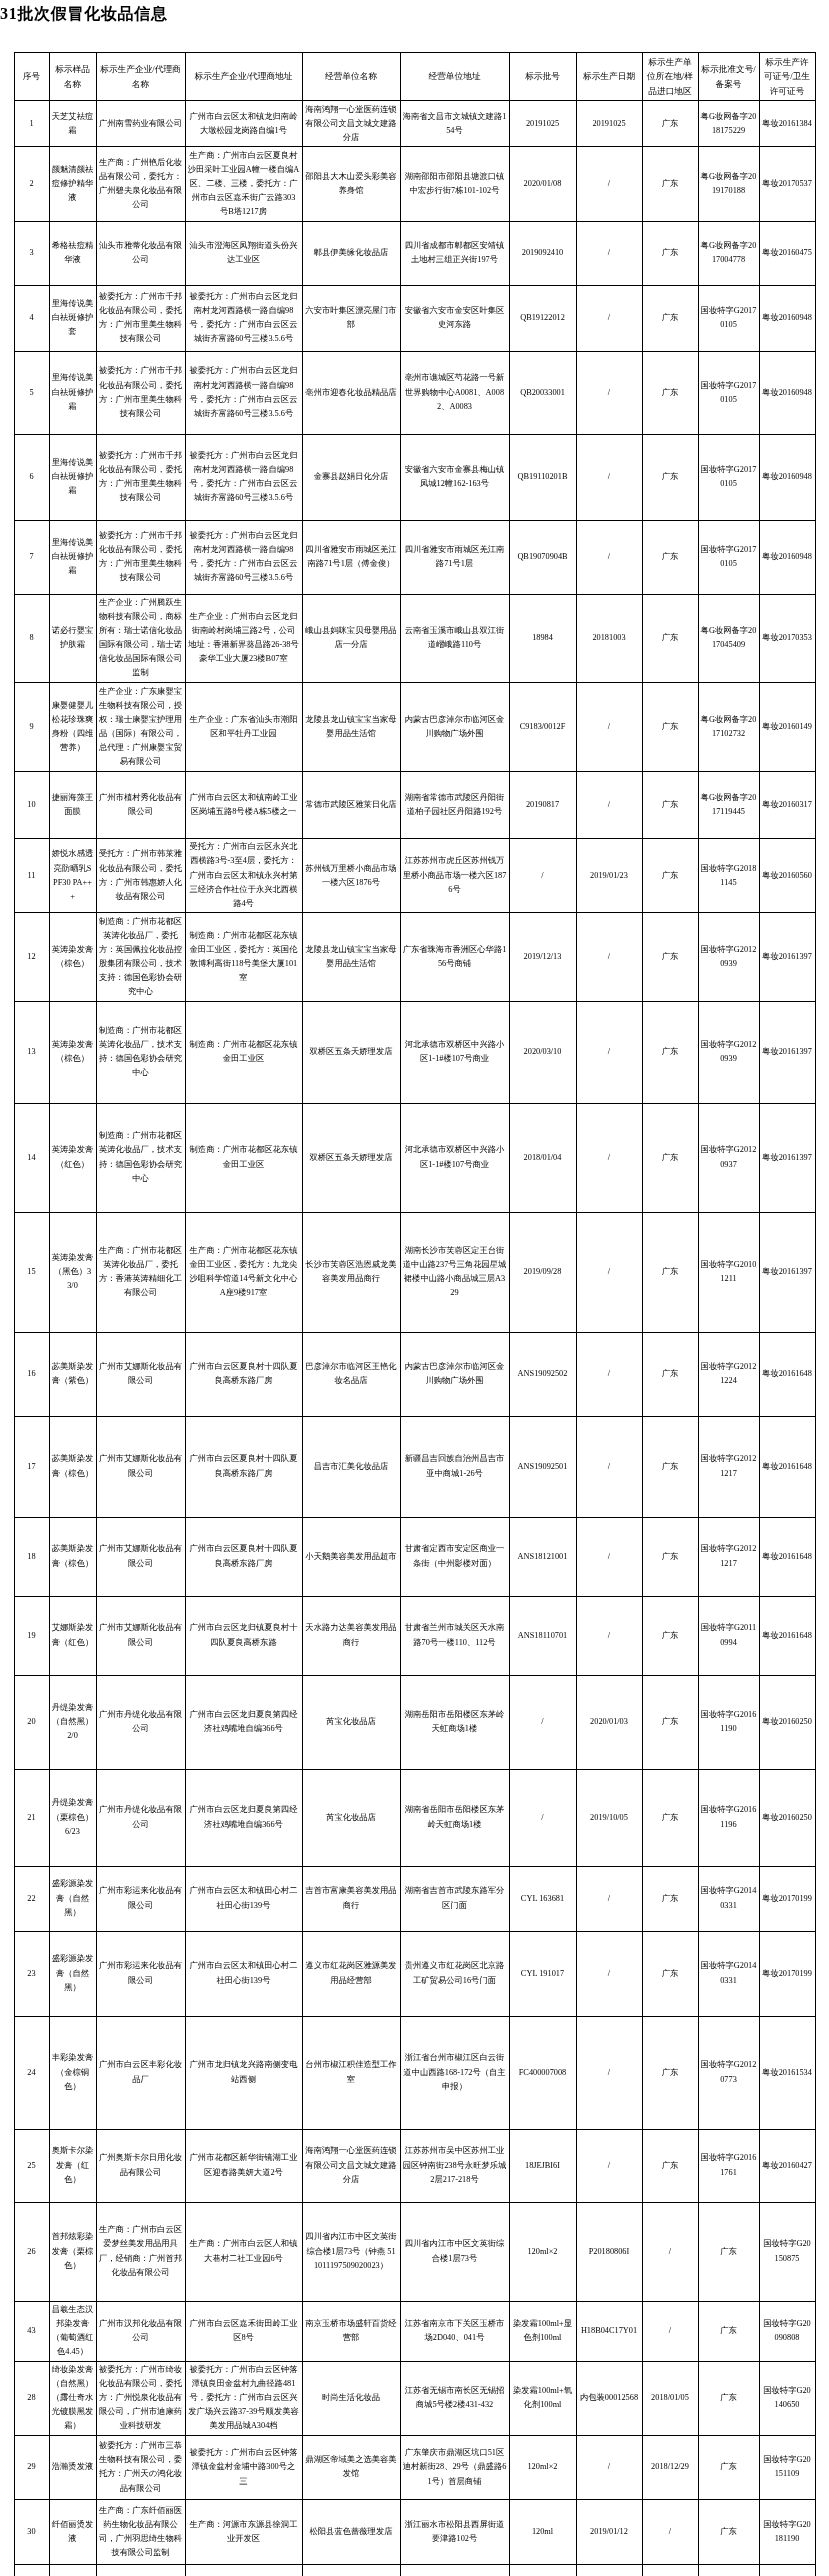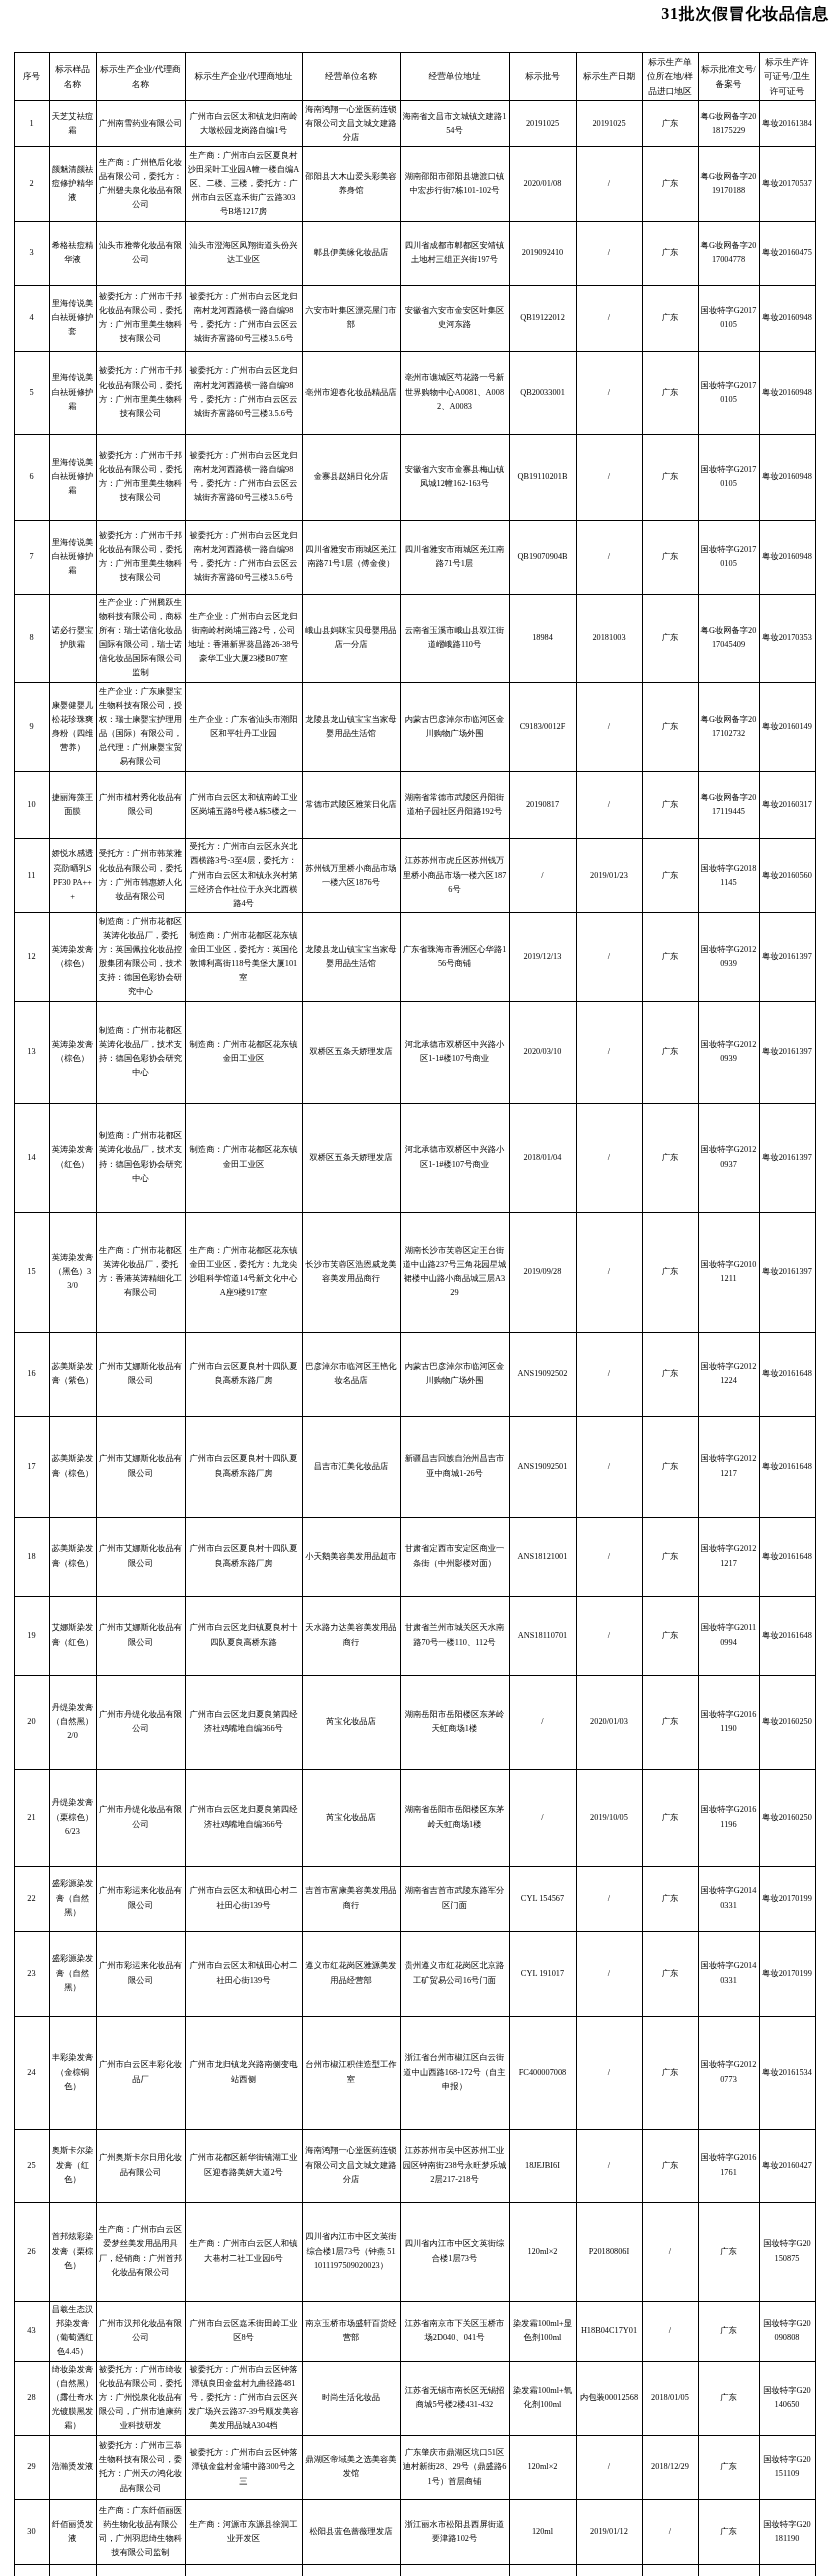--- a/index.html
+++ b/index.html
@@ -5,21 +5,21 @@
   html,body{margin:0;padding:0;background:#ffffff;}
   body{
     width:829px;
     font-family:"Liberation Serif","DejaVu Serif",serif;
     color:#000;
   }
   .page{width:829px;}
   h1.title{
     margin:4.2px 0 0 0;
     padding:0;
-    text-align:right;
+    text-align:left;
     font-size:16px;
     font-weight:bold;
     letter-spacing:0.7px;
   }
   table.info{
     table-layout:fixed;
     border-collapse:collapse;
     width:800px;
     margin:27px auto 0 auto;
   }
@@ -381,21 +381,21 @@
           <td>国妆特字G20161196</td>
           <td>粤妆20160250</td>
         </tr>
         <tr>
           <td>22</td>
           <td>盛彩源染发膏（自然黑）</td>
           <td>广州市彩运来化妆品有限公司</td>
           <td>广州市白云区太和镇田心村二社田心街139号</td>
           <td>吉首市富康美容美发用品商行</td>
           <td>湖南省吉首市武陵东路军分区门面</td>
-          <td>CYL 154567</td>
+          <td>CYL 163681</td>
           <td>/</td>
           <td>广东</td>
           <td>国妆特字G20140331</td>
           <td>粤妆20170199</td>
         </tr>
         <tr>
           <td>23</td>
           <td>盛彩源染发膏（自然黑）</td>
           <td>广州市彩运来化妆品有限公司</td>
           <td>广州市白云区太和镇田心村二社田心街139号</td>

